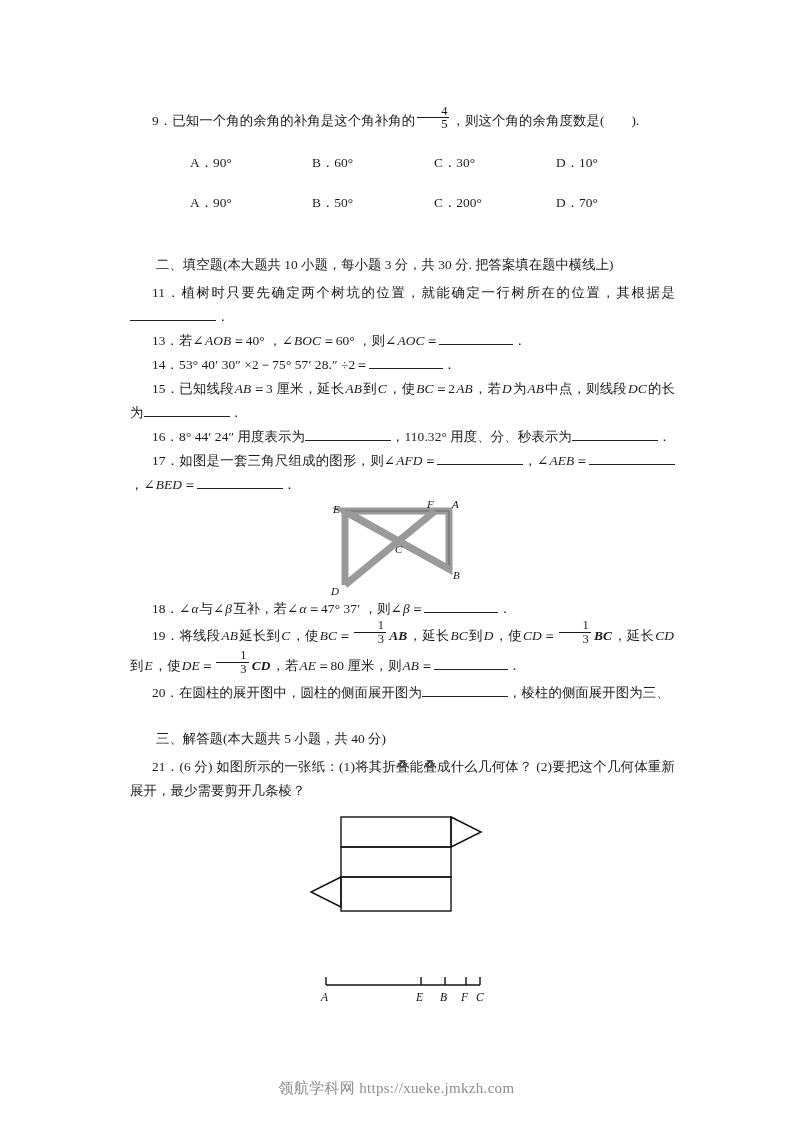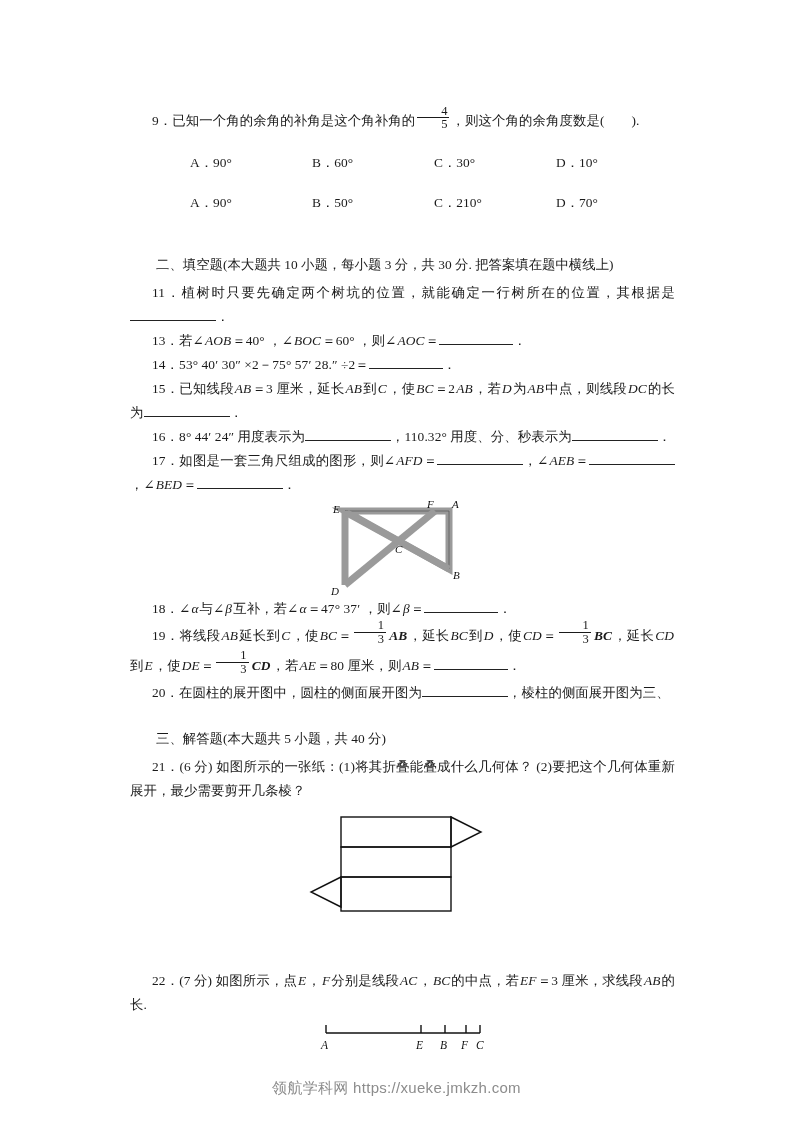--- a/index.html
+++ b/index.html
@@ -82,40 +82,40 @@
   .fig-center { display: flex; justify-content: center; }
 
   .watermark {
     position: absolute;
     left: 0;
     top: 1063px;
     width: 793px;
     text-align: center;
     font-size: 15px;
     color: #8c8c8c;
-    font-family: Liberation Sans, sans-serif;
+    font-family: Liberation Serif, serif;
     letter-spacing: 0.3px;
   }
 </style>
 </head>
 <body>
 
 <div class="page">
 
   <div class="content">
 
     <p class="ln indent">
       <span>9．已知一个角的余角的补角是这个角补角的</span><span class="frac"><span class="num">4</span><span class="den">5</span></span><span>，则这个角的余角度数是(　　).</span>
     </p>
     <p class="choices">
       <span class="c">A．90°</span><span class="c">B．60°</span><span class="c">C．30°</span><span class="c">D．10°</span>
     </p>
 
     <p class="choices">
-      <span class="c">A．90°</span><span class="c">B．50°</span><span class="c">C．210°</span><span class="c">D．70°</span>
+      <span class="c">A．90°</span><span class="c">B．50°</span><span class="c">C．200°</span><span class="c">D．70°</span>
     </p>
 
     <div class="spacer-md"></div>
 
     <p class="sec-head">二、填空题(本大题共 10 小题，每小题 3 分，共 30 分. 把答案填在题中横线上)</p>
 
     <p class="ln indent">
       <span>11．植树时只要先确定两个树坑的位置，就能确定一行树所在的位置，其根据是</span><span class="blank-l"></span><span>．</span>
     </p>
 
@@ -193,23 +193,20 @@
 
           <polygon points="38,68 8,83 38,98"></polygon>
         </g>
       </svg>
     </div>
 
     <div class="spacer-md"></div>
     <div class="spacer-md"></div>
     <div class="spacer-sm"></div>
 
-    <p class="ln indent">
-      <span>22．(7 分) 如图所示，点</span><span class="it">E</span><span>，</span><span class="it">F</span><span>分别是线段</span><span class="it">AC</span><span>，</span><span class="it">BC</span><span>的中点，若</span><span class="it">EF</span><span>＝3 厘米，求线段</span><span class="it">AB</span><span>的长.</span>
-    </p>
 
     <div class="fig-center" style="margin-top:4px;">
       <svg width="190" height="40" viewBox="0 0 190 40">
         <g stroke="#111111" stroke-width="1.4" fill="none">
           <line x1="18" y1="12" x2="172" y2="12"></line>
           <line x1="18" y1="12" x2="18" y2="4"></line>
           <line x1="113" y1="12" x2="113" y2="4"></line>
           <line x1="137" y1="12" x2="137" y2="4"></line>
           <line x1="158" y1="12" x2="158" y2="4"></line>
           <line x1="172" y1="12" x2="172" y2="4"></line>

